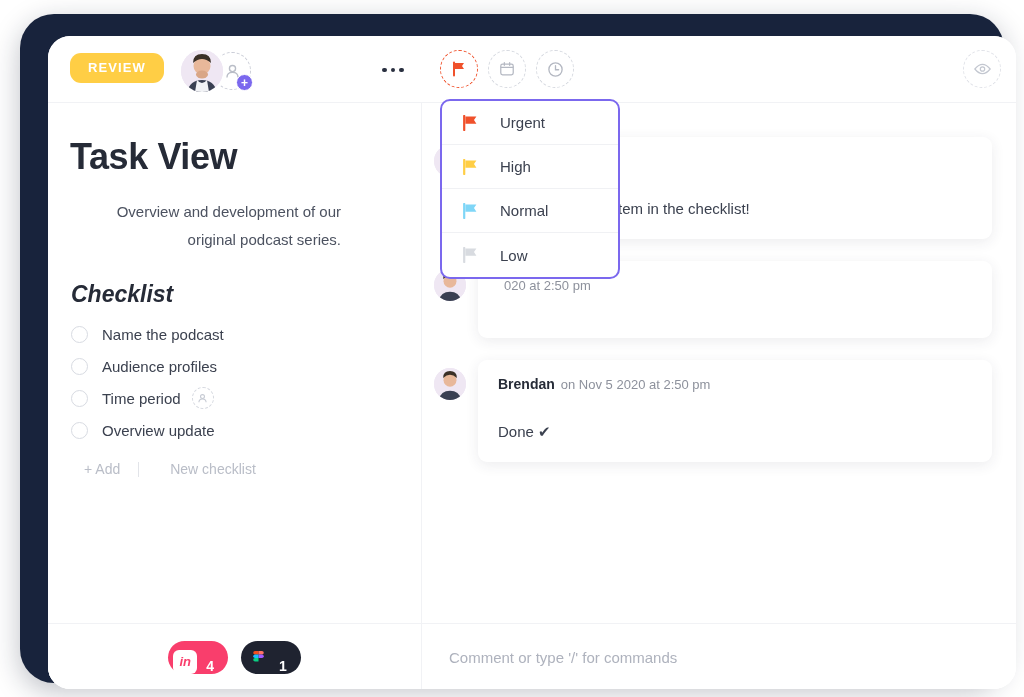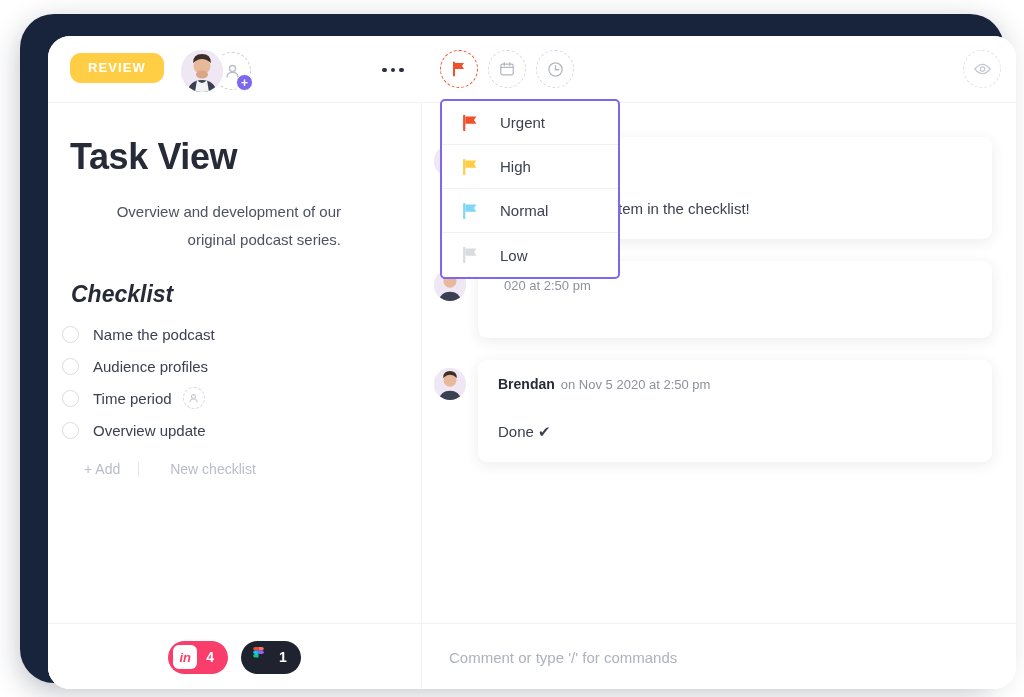--- a/index.html
+++ b/index.html
@@ -170,21 +170,21 @@
   .section-title {
     position: absolute;
     left: 23px; top: 178px;
     font-size: 23px;
     font-weight: bold;
     color: #262b37;
     font-style: italic;
   }
   .checklist {
     position: absolute;
-    left: 14px; top: 215px;
+    left: 23px; top: 215px;
     width: 320px;
   }
   .check-row {
     display: flex;
     align-items: center;
     height: 32px;
     cursor: pointer;
   }
   .check-circle {
     width: 17px; height: 17px;
@@ -288,21 +288,21 @@
     border-right: 1px solid #f1f2f5;
     display: flex;
     align-items: center;
     justify-content: center;
     gap: 13px;
   }
   .int-badge {
     height: 33px;
     border-radius: 17px;
     display: flex;
-    align-items: center;
+    align-items: flex-end;
     padding: 0 14px 0 5px;
     gap: 9px;
     color: #fff;
     font-size: 14px;
     font-weight: bold;
     cursor: pointer;
   }
   .int-badge.invision { background: #f93e6c; }
   .int-badge.figma { background: #1f2330; }
   .int-logo {
@@ -329,21 +329,21 @@
   }
   .comment-input::placeholder { color: #aeb2bd; }
 
   
   .priority-menu {
     position: absolute;
     left: 392px; top: 63px;
     width: 180px;
     background: #fff;
     border: 2px solid #7b68ee;
-    border-radius: 5px;
+    border-radius: 10px;
     z-index: 50;
     overflow: hidden;
   }
   .pm-item {
     display: flex;
     align-items: center;
     height: 44px;
     padding: 0 0 0 20px;
     border-bottom: 1px solid #f0f1f4;
     cursor: pointer;

